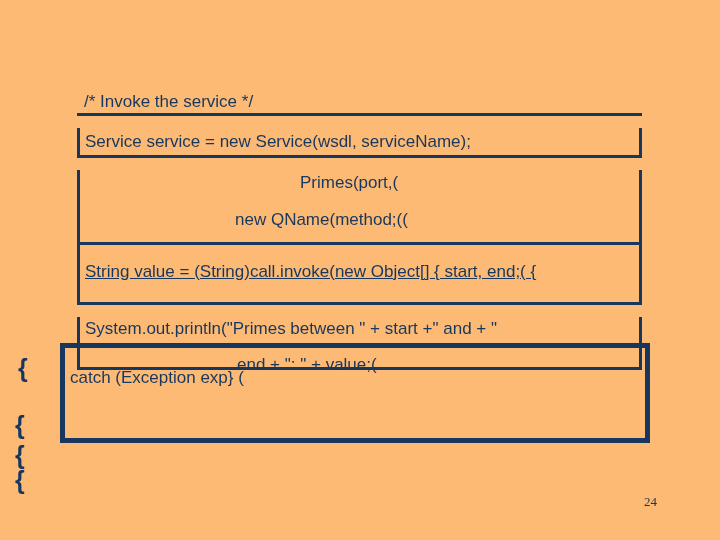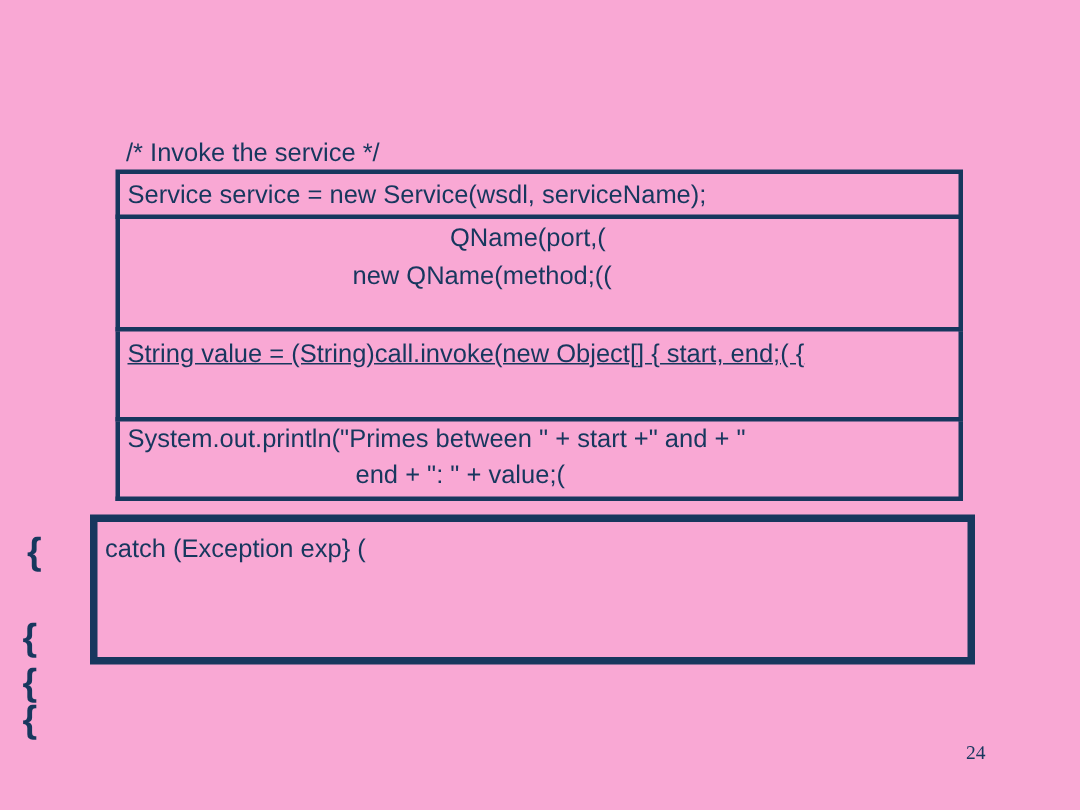--- a/index.html
+++ b/index.html
@@ -1,20 +1,20 @@
 <!DOCTYPE html>
 <html><head>
 <meta charset="utf-8">
 <style>
   html, body { margin: 0; padding: 0; }
   .slide {
     position: relative;
     width: 720px;
     height: 540px;
-    background: #f9a8d4;
+    background: #fdba74;
     overflow: hidden;
     font-family: "Liberation Sans", sans-serif;
     color: #17375E;
   }
   .comment {
     position: absolute;
     left: 84px;
     top: 92px;
     font-size: 17px;
     line-height: 20px;
@@ -35,20 +35,21 @@
   }
   .s1 { height: 27px; }
   .s2 { height: 72px; }
   .s3 { height: 55px; padding-top: 2px; text-decoration: underline; }
   .s4 { height: 50px; }
   .cl {
     font-size: 17px;
     line-height: 25px;
     padding-left: 5px;
     white-space: pre;
+    margin-top: 12px;
   }
   .s1 .cl { line-height: 27px; }
   .s4 .cl { line-height: 24px; }
   .ind-qname   { padding-left: 220px; }
   .ind-newq    { padding-left: 155px; }
   .ind-end     { padding-left: 157px; }
   .catch-box {
     position: absolute;
     left: 60px;
     top: 343px;
@@ -88,21 +89,21 @@
 
   <div class="comment">/* Invoke the service */</div>
 
   <div class="code-stack">
 
     <div class="sect s1">
       <div class="cl">Service service = new Service(wsdl, serviceName);</div>
     </div>
 
     <div class="sect s2">
-      <div class="cl ind-qname">QName(port,(</div>
+      <div class="cl ind-qname">Primes(port,(</div>
       <div class="cl ind-newq">new QName(method;((</div>
     </div>
 
     <div class="sect s3">
       <div class="cl">String value = (String)call.invoke(new Object[] { start, end;( {</div>
     </div>
 
     <div class="sect s4">
       <div class="cl">System.out.println("Primes between " + start +" and + "</div>
       <div class="cl ind-end">end + ": " + value;(</div>

